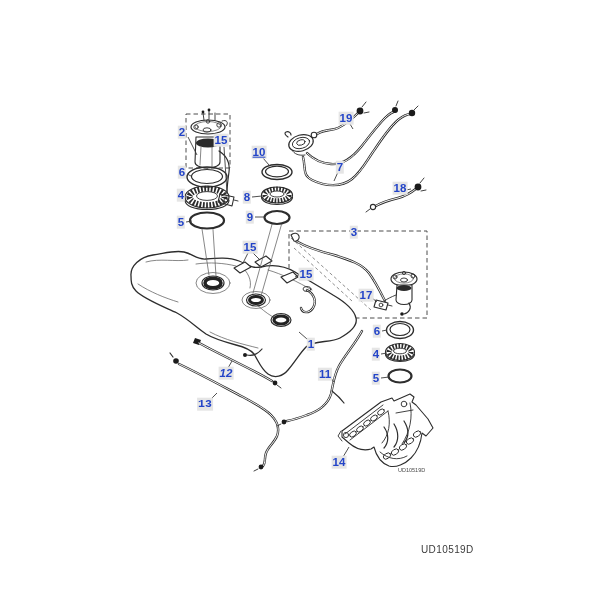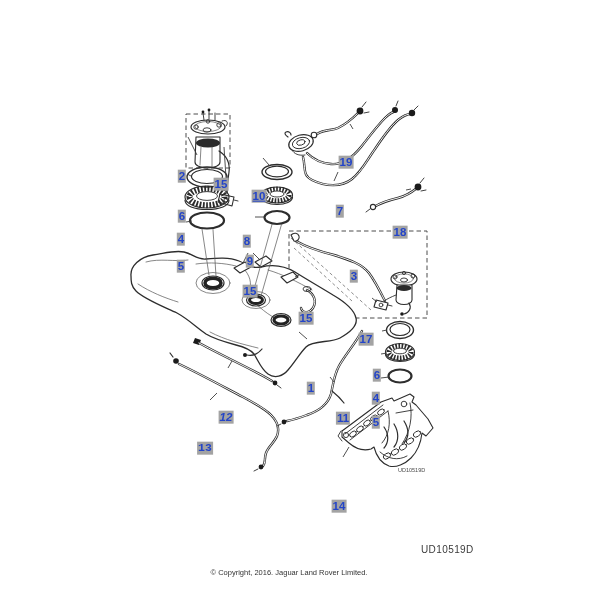--- a/index.html
+++ b/index.html
@@ -20,22 +20,22 @@
   .darkfill{fill:#2b2b2b;stroke:none}
   .knurl{stroke:#2b2b2b;stroke-width:6;fill:none;stroke-dasharray:1.8 1.5}
   .knurl5{stroke:#2b2b2b;stroke-width:5;fill:none;stroke-dasharray:1.6 1.4}
   .wfillln{fill:#fff;stroke:#2d2d2d;stroke-width:1.1;stroke-linejoin:round}
   .wfillln09{fill:#fff;stroke:#2d2d2d;stroke-width:.9}
   .wfillln13{fill:#fff;stroke:#2d2d2d;stroke-width:1.3;stroke-linejoin:round}
   .leaders line{stroke:#3c3c3c;stroke-width:.9}
   
   .callout{position:absolute;transform:translate(-50%,-50%);
            font:bold 11.5px "Liberation Sans",sans-serif;
-           background:#a3a3a3;padding:0 1px;line-height:1.1;cursor:pointer;
-           -webkit-user-select:none;user-select:none;margin-top:44px;}
+           background:#e5e5e5;padding:0 1px;line-height:1.1;cursor:pointer;
+           -webkit-user-select:none;user-select:none;}
   .code{position:absolute;left:421px;top:544px;font:10px "Liberation Sans",sans-serif;
         color:#3a3a3a;letter-spacing:.4px;}
   .codesmall{position:absolute;left:398px;top:467px;font:5.5px "Liberation Sans",sans-serif;
         color:#4a4a4a;}
   .footer{position:absolute;left:139px;top:568px;width:300px;text-align:center;
         font:7.5px "Liberation Sans",sans-serif;color:#333;}
 </style>
 </head>
 <body>
 
@@ -296,30 +296,29 @@
       <span class="callout" style="left: 181px; top: 195px; color: rgb(35, 68, 200);">4</span>
       <span class="callout" style="left: 376px; top: 354px; color: rgb(35, 68, 200);">4</span>
       <span class="callout" style="left: 181px; top: 222px; color: rgb(35, 68, 200);">5</span>
       <span class="callout" style="left: 376px; top: 378px; color: rgb(35, 68, 200);">5</span>
       <span class="callout" style="left: 182px; top: 172px; color: rgb(35, 68, 200);">6</span>
       <span class="callout" style="left: 377px; top: 331px; color: rgb(35, 68, 200);">6</span>
       <span class="callout" style="left: 340px; top: 167px; color: rgb(35, 68, 200);">7</span>
       <span class="callout" style="left: 247px; top: 197px; color: rgb(35, 68, 200);">8</span>
       <span class="callout" style="left: 250px; top: 217px; color: rgb(35, 68, 200);">9</span>
       <span class="callout" style="left: 259px; top: 152px; color: rgb(35, 68, 200); text-decoration: underline;">10</span>
-      <span class="callout" style="left: 343px; top: 374px; color: rgb(35, 68, 200);">11</span>
+      <span class="callout" style="left: 325px; top: 374px; color: rgb(35, 68, 200);">11</span>
       <span class="callout" style="left: 226px; top: 373px; color: rgb(35, 68, 200); font-style: italic;">12</span>
       <span class="callout" style="left: 205px; top: 404px; color: rgb(35, 68, 200); font-family: Liberation Mono, monospace;">13</span>
       <span class="callout" style="left: 339px; top: 462px; color: rgb(35, 68, 200);">14</span>
       <span class="callout" style="left: 250px; top: 247px; color: rgb(35, 68, 200);">15</span>
       <span class="callout" style="left: 306px; top: 274px; color: rgb(35, 68, 200);">15</span>
       <span class="callout" style="left: 221px; top: 140px; color: rgb(35, 68, 200);">15</span>
       <span class="callout" style="left: 366px; top: 295px; color: rgb(35, 68, 200);">17</span>
       <span class="callout" style="left: 400px; top: 188px; color: rgb(35, 68, 200); text-align: right;">18</span>
       <span class="callout" style="left: 346px; top: 118px; color: rgb(35, 68, 200);">19</span>
     </div>
 
   <div class="codesmall">UD10519D</div>
 
   <div class="code">UD10519D</div>
 
-  <div class="footer">© Copyright, 2016. Jaguar Land Rover Limited.</div>
 </div>
 
 </body></html>

